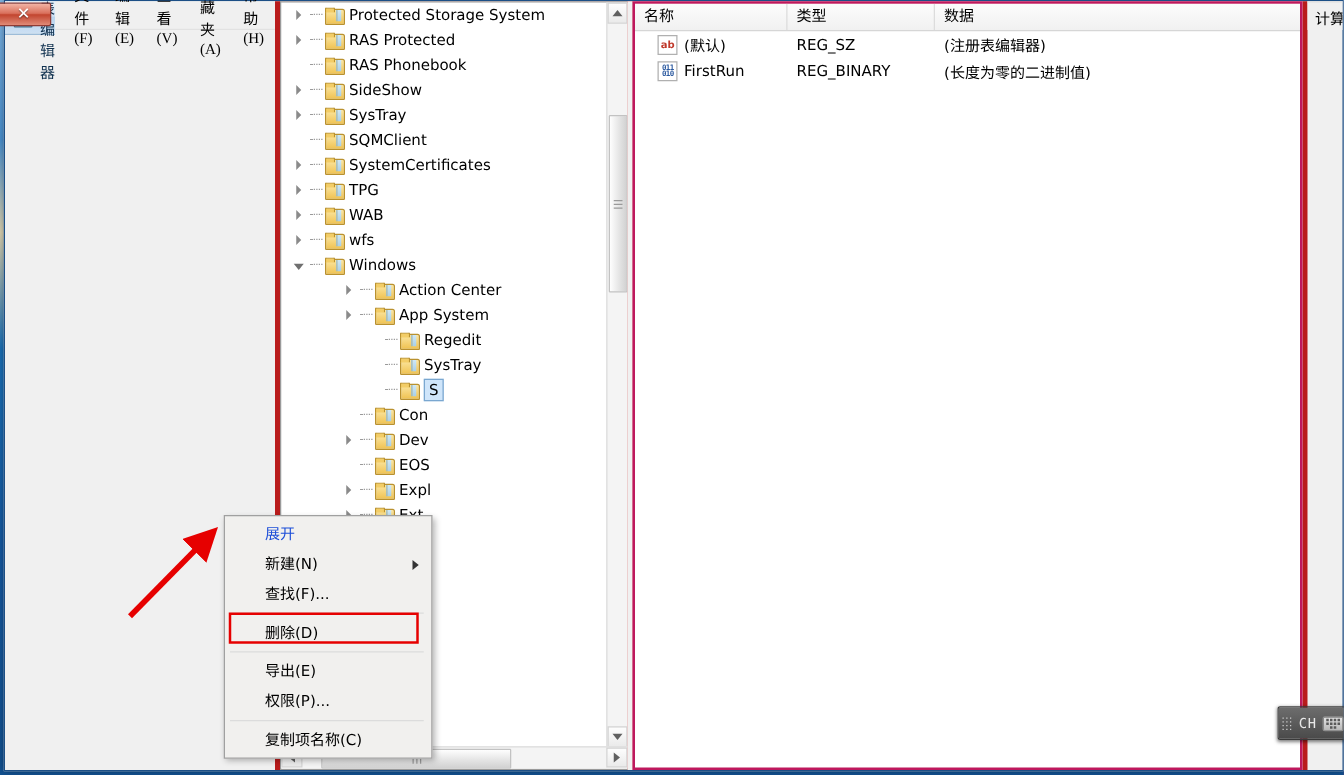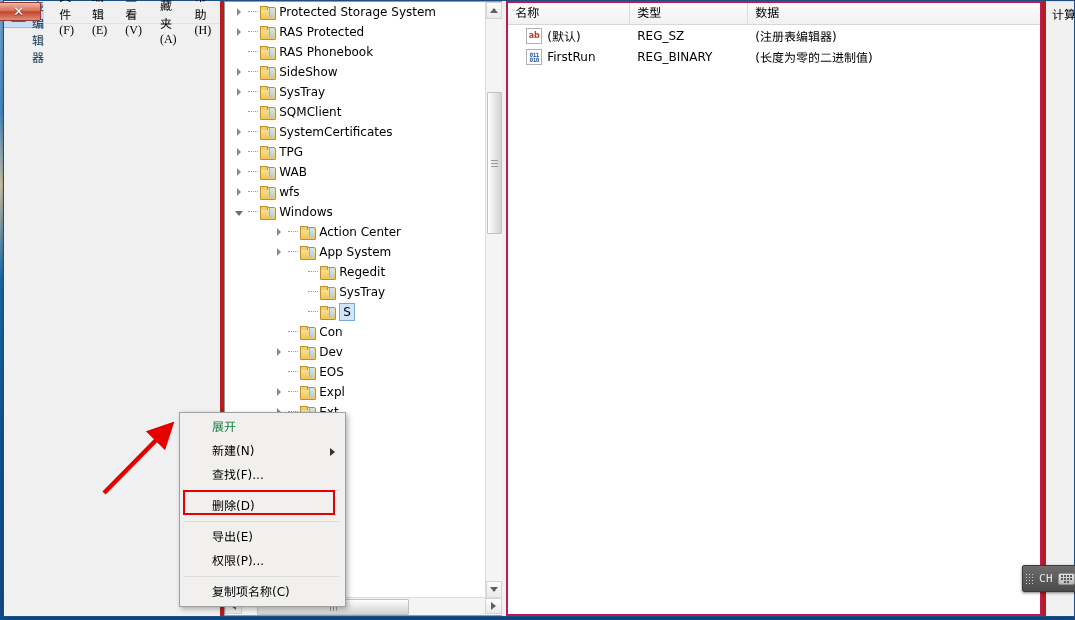--- a/index.html
+++ b/index.html
@@ -233,21 +233,21 @@
     position:absolute;left:175px;top:411px;width:165px;
     background:#f1f0ee;border:1px solid #a0a0a0;
     box-shadow:2px 2px 5px rgba(0,0,0,.3);
     padding:2px 0;z-index:40;
     font-family:"DejaVu Sans","Liberation Sans",sans-serif;
   }
   .ctx-item{
     height:24px;line-height:24px;padding-left:32px;font-size:12px;color:#000;
     position:relative;cursor:default;white-space:nowrap;
   }
-  .ctx-item.disabled{color:#15803d;}
+  .ctx-item.disabled{color:#1d4ed8;}
   .ctx-sep{height:1px;background:#dcdcdc;margin:3px 6px 3px 4px;}
   .submenu-arrow{
     position:absolute;right:10px;top:9px;width:0;height:0;
     border-top:4px solid transparent;border-bottom:4px solid transparent;
     border-left:5px solid #333;
   }
   #delete-highlight{
     position:absolute;left:179px;top:489px;width:152px;height:25px;
     border:2px solid #e60000;z-index:45;pointer-events:none;box-sizing:border-box;
   }

